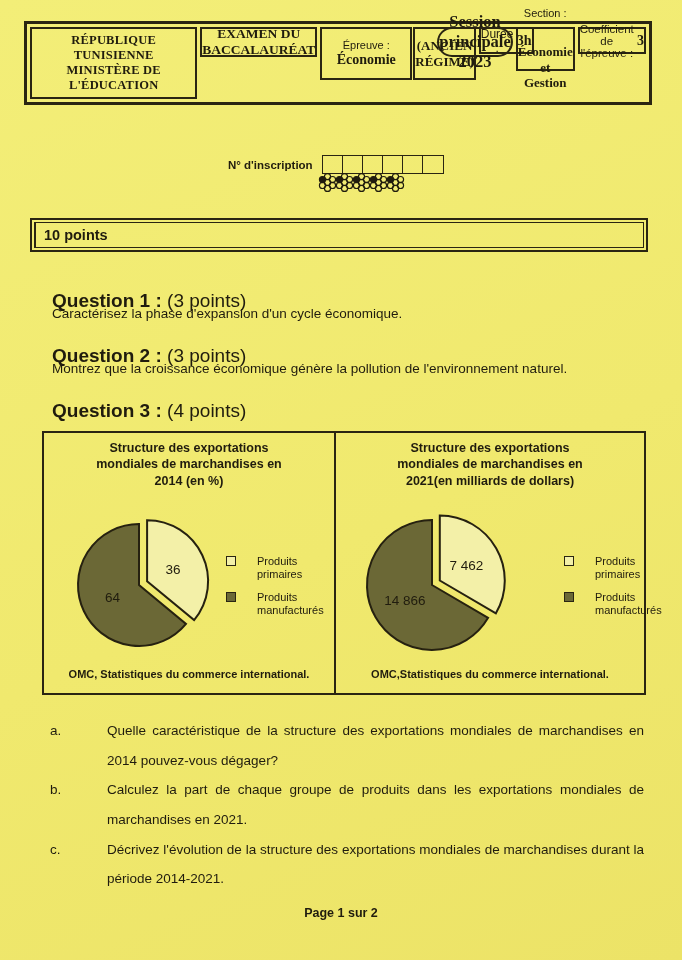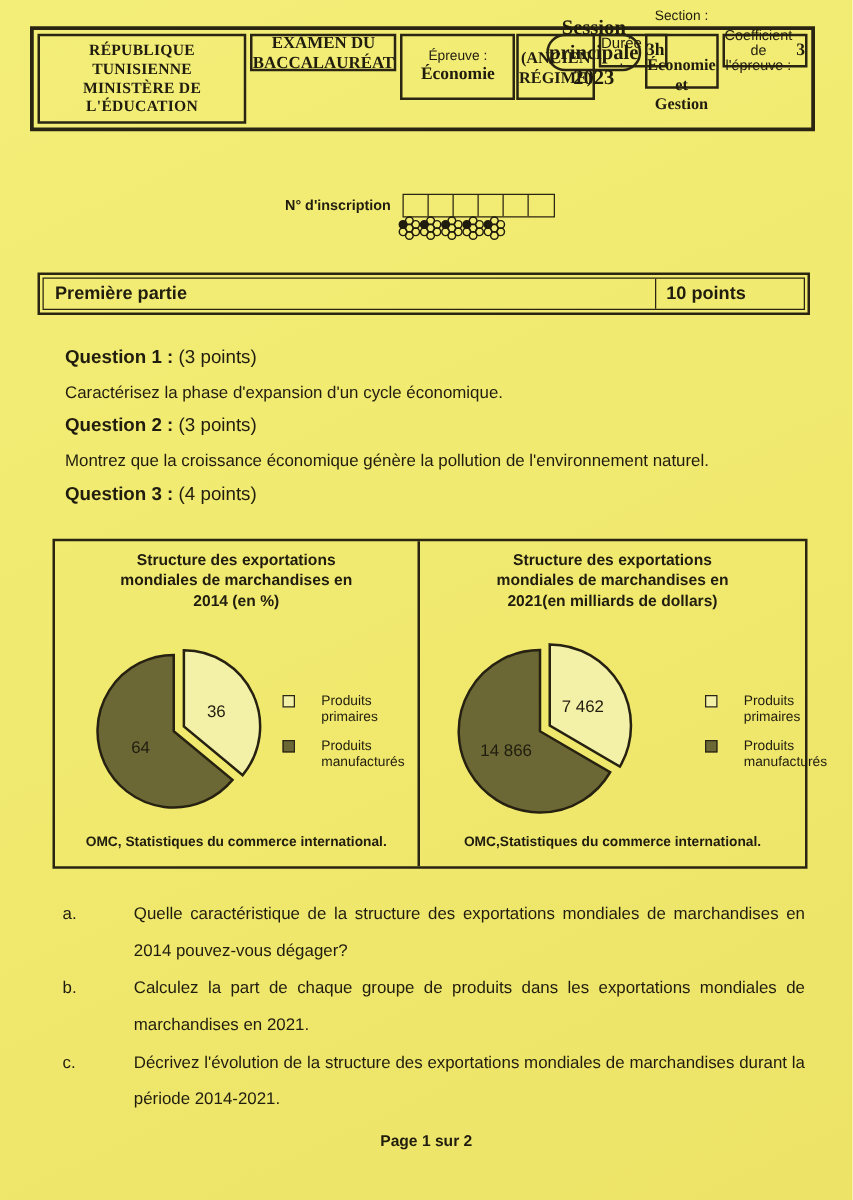--- a/index.html
+++ b/index.html
@@ -44,21 +44,21 @@
 
   
   .part-bar{left:30px;top:218px;width:618px;border:2.5px solid #2a2512;padding:2px;box-sizing:border-box;}
   .part-inner{border:1.5px solid #2a2512;display:flex;align-items:stretch;height:24px;}
   .part-title{flex:1;display:flex;align-items:center;padding-left:9px;
               font-weight:bold;font-size:14.5px;}
   .part-points{width:110px;border-left:1.5px solid #2a2512;display:flex;
                align-items:center;padding-left:8px;font-weight:bold;font-size:14.5px;}
 
   
-  .qhead{font-weight:bold;font-size:15px;left:52px;}
+  .qhead{font-weight:bold;font-size:19px;left:52px;margin-top:13px;}
   .qhead .qpts{font-weight:normal;}
   .qtext{font-size:13.5px;left:52px;}
   .q1h{top:277px;} .q1t{top:306px;} .q2h{top:332px;} .q2t{top:361px;} .q3h{top:387px;}
 
   
   .charts{left:42px;top:431px;width:604px;height:264px;border:2.5px solid #2a2512;
           display:flex;box-sizing:border-box;}
   .chart-box{position:relative;height:100%;box-sizing:border-box;}
   .chart-left{width:292px;border-right:2.5px solid #2a2512;}
   .chart-right{flex:1;}
@@ -175,21 +175,20 @@
       <circle cx="14.8" cy="7.2" r="2.9" fill="none" stroke="#201c0e" stroke-width="1.1"></circle>
       <circle cx="14.8" cy="12.8" r="2.9" fill="none" stroke="#201c0e" stroke-width="1.1"></circle>
       <circle cx="10.0" cy="15.6" r="2.9" fill="none" stroke="#201c0e" stroke-width="1.1"></circle>
       <circle cx="5.2" cy="12.8" r="2.9" fill="none" stroke="#201c0e" stroke-width="1.1"></circle>
       <circle cx="5.2" cy="7.2" r="2.9" fill="#201c0e" stroke="#201c0e" stroke-width="1.1"></circle>
     </svg>
   </div>
 
 <div class="abs part-bar">
   <div class="part-inner">
-    <div class="part-title">Première partie</div>
     <div class="part-points">10 points</div>
   </div>
 </div>
 
 <div class="abs qhead q1h">
   <span>Question 1 :</span>
   <span class="qpts">(3 points)</span>
 </div>
 <div class="abs qtext q1t">Caractérisez la phase d'expansion d'un cycle économique.</div>
 

